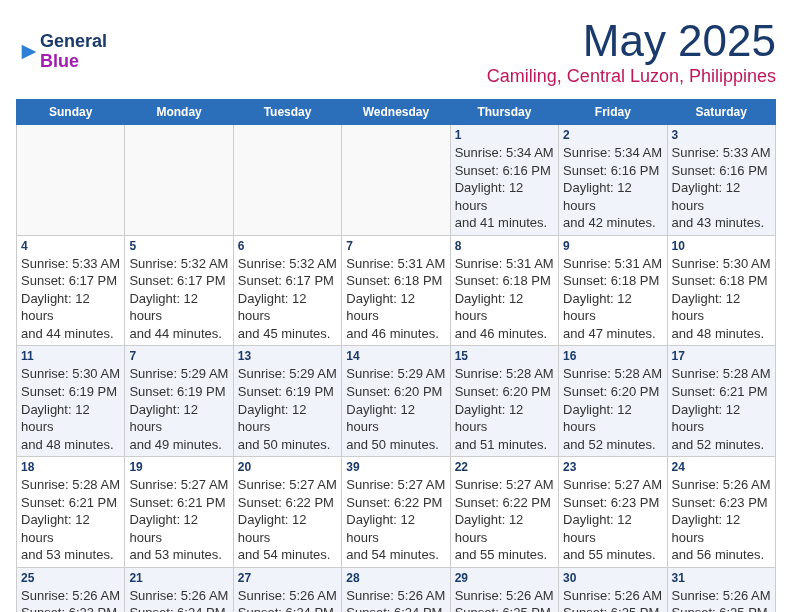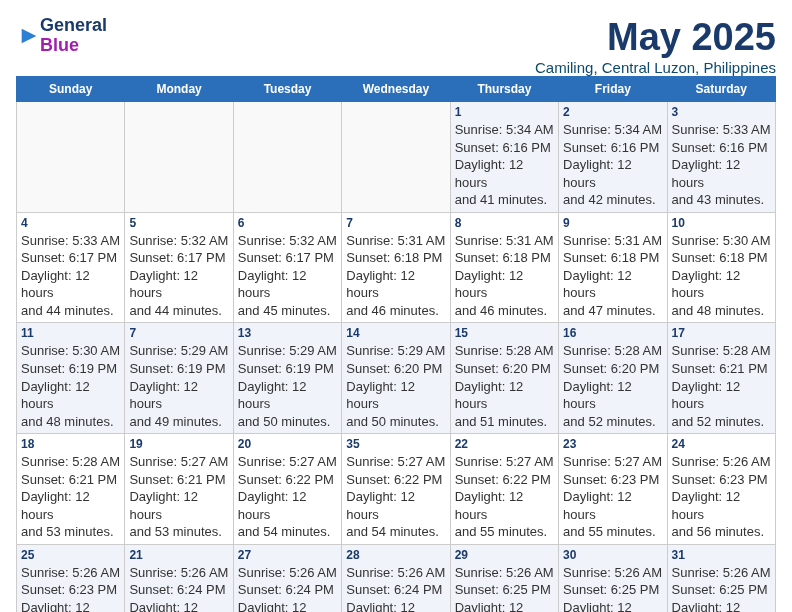--- a/index.html
+++ b/index.html
@@ -6,49 +6,49 @@
     body {
       font-family: Arial, sans-serif;
       background: #fff;
       width: 792px;
       min-height: 612px;
       padding: 16px;
     }
     .header-section {
       display: flex;
       justify-content: space-between;
-      align-items: flex-start;
-      margin-bottom: 0;
+      align-items: center;
+      margin-bottom: 12px;
     }
     .logo-area {
       display: flex;
       align-items: center;
     }
     .logo-text {
       font-size: 18px;
       font-weight: bold;
       color: #1a3a6b;
       line-height: 1.1;
     }
     .logo-arrow {
       width: 22px;
       height: 22px;
       margin-left: 2px;
     }
     .title-area {
       text-align: right;
     }
     .calendar-title {
-      font-size: 38px;
-      font-weight: bold;
+      font-size: 44px;
+      font-weight: normal;
       color: #1a3a6b;
     }
     .calendar-subtitle {
-      font-size: 15px;
-      color: #0c4a6e;
+      font-size: 18px;
+      color: #be185d;
     }
     table {
       width: 100%;
       border-collapse: collapse;
       font-size: 10.5px;
     }
     thead th {
       background-color: #2b6fba;
       color: #fff;
       text-align: center;
@@ -204,21 +204,21 @@
         </td>
         <td>
           <span class="day-number">19</span>
           <div class="day-info">Sunrise: 5:27 AM<br>Sunset: 6:21 PM<br>Daylight: 12 hours<br>and 53 minutes.</div>
         </td>
         <td>
           <span class="day-number">20</span>
           <div class="day-info">Sunrise: 5:27 AM<br>Sunset: 6:22 PM<br>Daylight: 12 hours<br>and 54 minutes.</div>
         </td>
         <td>
-          <span class="day-number">35</span>
+          <span class="day-number">39</span>
           <div class="day-info">Sunrise: 5:27 AM<br>Sunset: 6:22 PM<br>Daylight: 12 hours<br>and 54 minutes.</div>
         </td>
         <td>
           <span class="day-number">22</span>
           <div class="day-info">Sunrise: 5:27 AM<br>Sunset: 6:22 PM<br>Daylight: 12 hours<br>and 55 minutes.</div>
         </td>
         <td>
           <span class="day-number">23</span>
           <div class="day-info">Sunrise: 5:27 AM<br>Sunset: 6:23 PM<br>Daylight: 12 hours<br>and 55 minutes.</div>
         </td>

